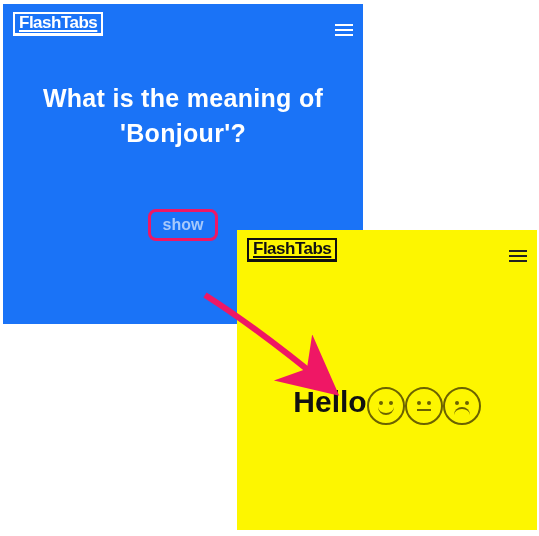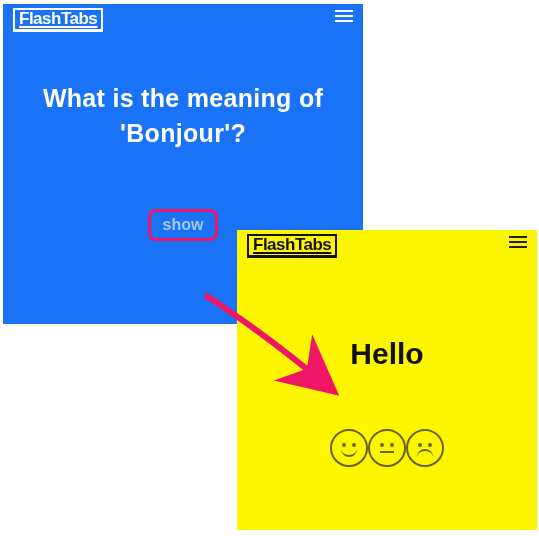--- a/index.html
+++ b/index.html
@@ -24,21 +24,21 @@
   .panel-yellow {
     left: 237px;
     top: 230px;
     width: 300px;
     height: 300px;
     background: #fdf600;
   }
   .panel-head {
     display: flex;
     justify-content: space-between;
-    align-items: flex-start;
+    align-items: flex-end;
     padding: 6px 10px 0 10px;
     height: 32px;
   }
   .logo {
     font-weight: 900;
     font-size: 17px;
     letter-spacing: -0.5px;
     padding: 0 4px;
     line-height: 1.1;
   }
@@ -98,21 +98,21 @@
     border: 3px solid #ef1765;
     color: #a7c9fb;
     font-size: 16px;
     font-weight: 700;
     padding: 4px 12px;
     border-radius: 8px;
     cursor: pointer;
   }
   .answer-area {
     display: flex;
-    flex-direction: column;
+    flex-direction: row;
     align-items: center;
     justify-content: center;
     height: calc(100% - 70px);
     text-align: center;
   }
   .answer-text {
     color: #111;
     font-size: 30px;
     font-weight: 800;
     margin-top: 50px;

